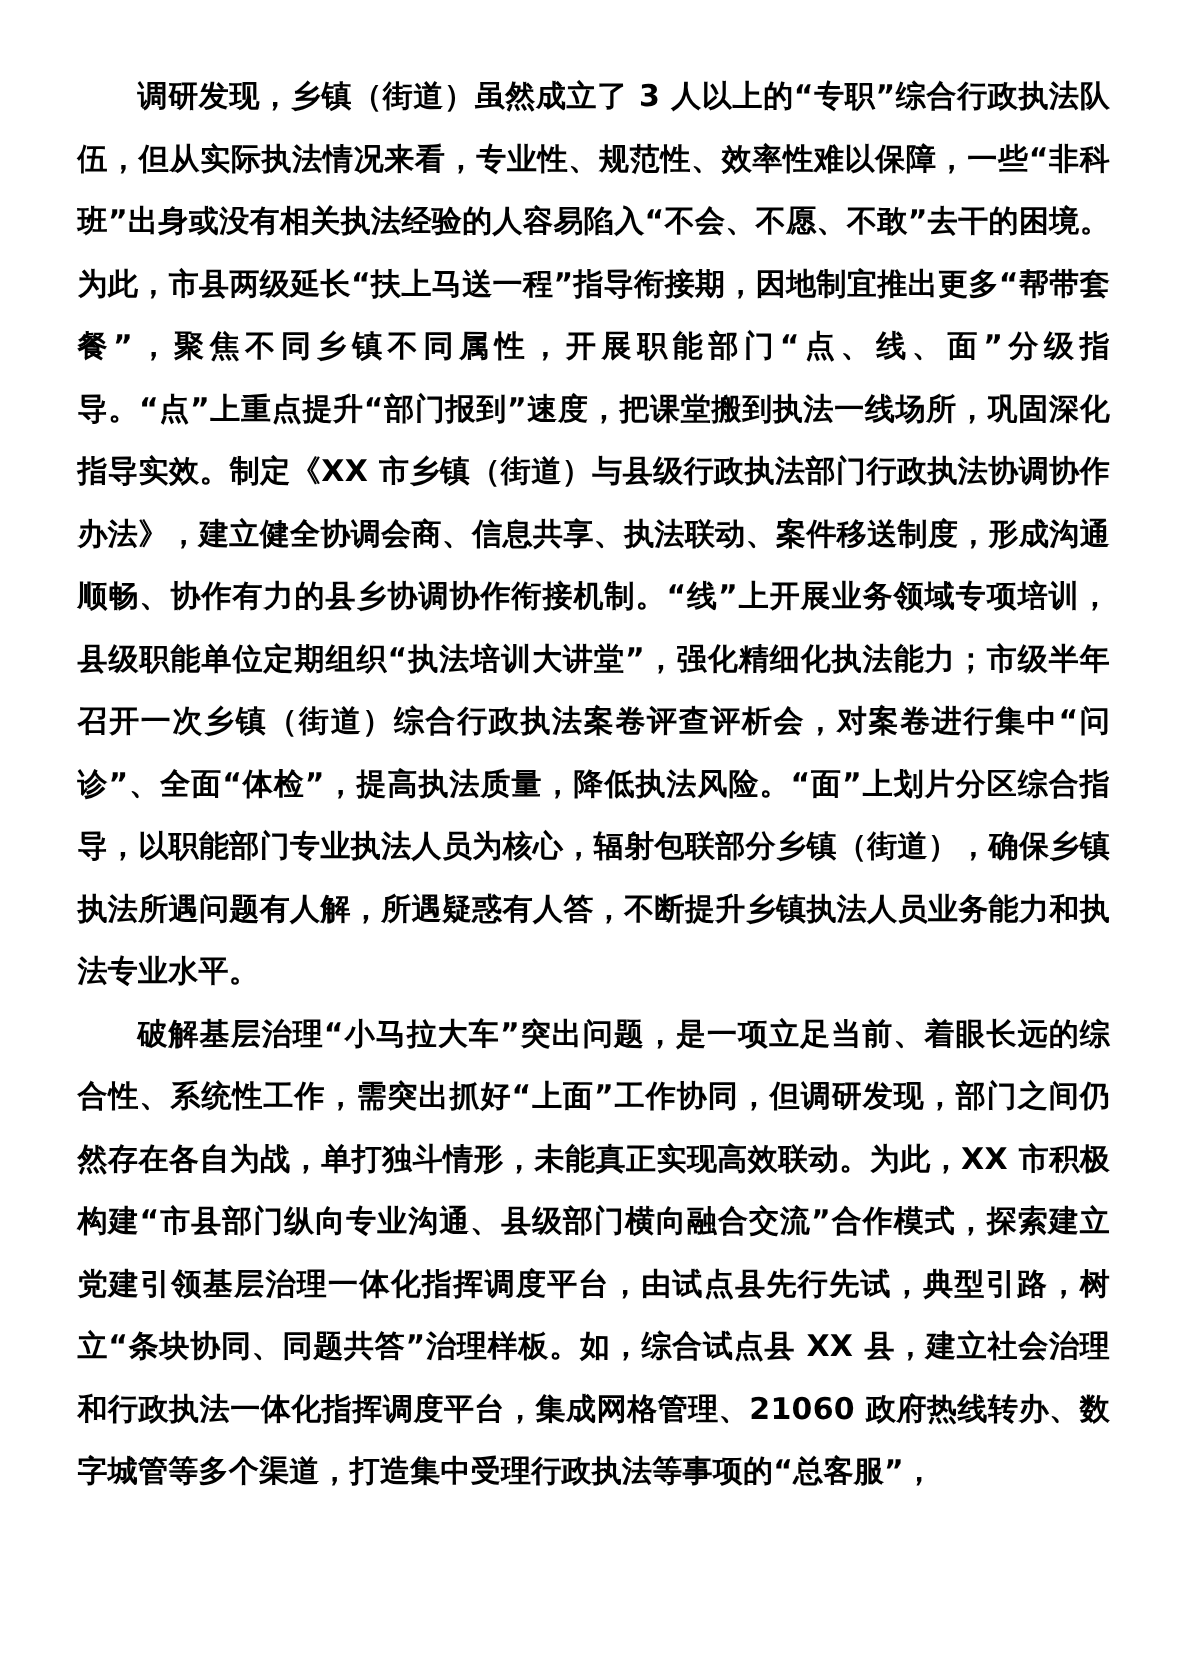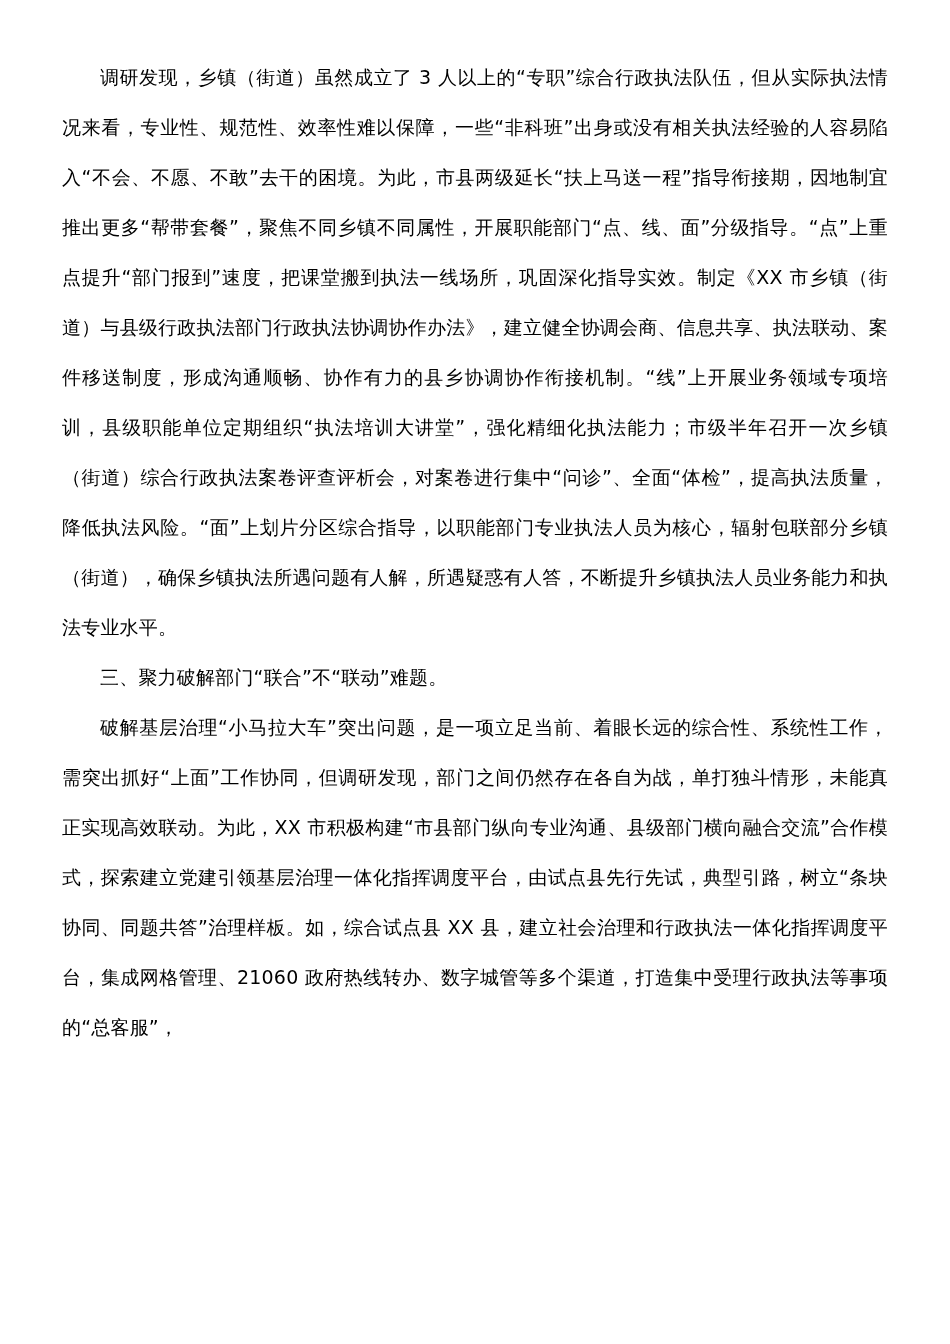--- a/index.html
+++ b/index.html
@@ -15,39 +15,39 @@
     overflow: hidden;
   }
   .page {
     width: 950px;
     height: 1344px;
     box-sizing: border-box;
     padding: 52px 62px 30px 62px;
     position: relative;
   }
   .doc-body {
-    font-size: 19px;
+    font-size: 24px;
     line-height: 50px;
     text-align: justify;
     text-justify: inter-ideograph;
     letter-spacing: 0.2px;
+    font-weight: bold;
   }
   .para {
     margin: 0 0 0 0;
     text-indent: 2em;
     word-break: break-all;
   }
   .section-heading {
     margin: 0;
     text-indent: 2em;
     word-break: break-all;
   }
 </style>
 </head>
 <body>
 
 <div class="page">
   <div class="doc-body">
     <p class="para">调研发现，乡镇（街道）虽然成立了 3 人以上的“专职”综合行政执法队伍，但从实际执法情况来看，专业性、规范性、效率性难以保障，一些“非科班”出身或没有相关执法经验的人容易陷入“不会、不愿、不敢”去干的困境。为此，市县两级延长“扶上马送一程”指导衔接期，因地制宜推出更多“帮带套餐”，聚焦不同乡镇不同属性，开展职能部门“点、线、面”分级指导。“点”上重点提升“部门报到”速度，把课堂搬到执法一线场所，巩固深化指导实效。制定《XX 市乡镇（街道）与县级行政执法部门行政执法协调协作办法》，建立健全协调会商、信息共享、执法联动、案件移送制度，形成沟通顺畅、协作有力的县乡协调协作衔接机制。“线”上开展业务领域专项培训，县级职能单位定期组织“执法培训大讲堂”，强化精细化执法能力；市级半年召开一次乡镇（街道）综合行政执法案卷评查评析会，对案卷进行集中“问诊”、全面“体检”，提高执法质量，降低执法风险。“面”上划片分区综合指导，以职能部门专业执法人员为核心，辐射包联部分乡镇（街道），确保乡镇执法所遇问题有人解，所遇疑惑有人答，不断提升乡镇执法人员业务能力和执法专业水平。</p>
-    <p class="section-heading">三、聚力破解部门“联合”不“联动”难题。</p>
     <p class="para">破解基层治理“小马拉大车”突出问题，是一项立足当前、着眼长远的综合性、系统性工作，需突出抓好“上面”工作协同，但调研发现，部门之间仍然存在各自为战，单打独斗情形，未能真正实现高效联动。为此，XX 市积极构建“市县部门纵向专业沟通、县级部门横向融合交流”合作模式，探索建立党建引领基层治理一体化指挥调度平台，由试点县先行先试，典型引路，树立“条块协同、同题共答”治理样板。如，综合试点县 XX 县，建立社会治理和行政执法一体化指挥调度平台，集成网格管理、21060 政府热线转办、数字城管等多个渠道，打造集中受理行政执法等事项的“总客服”，</p>
   </div>
 </div>
 
 </body></html>

